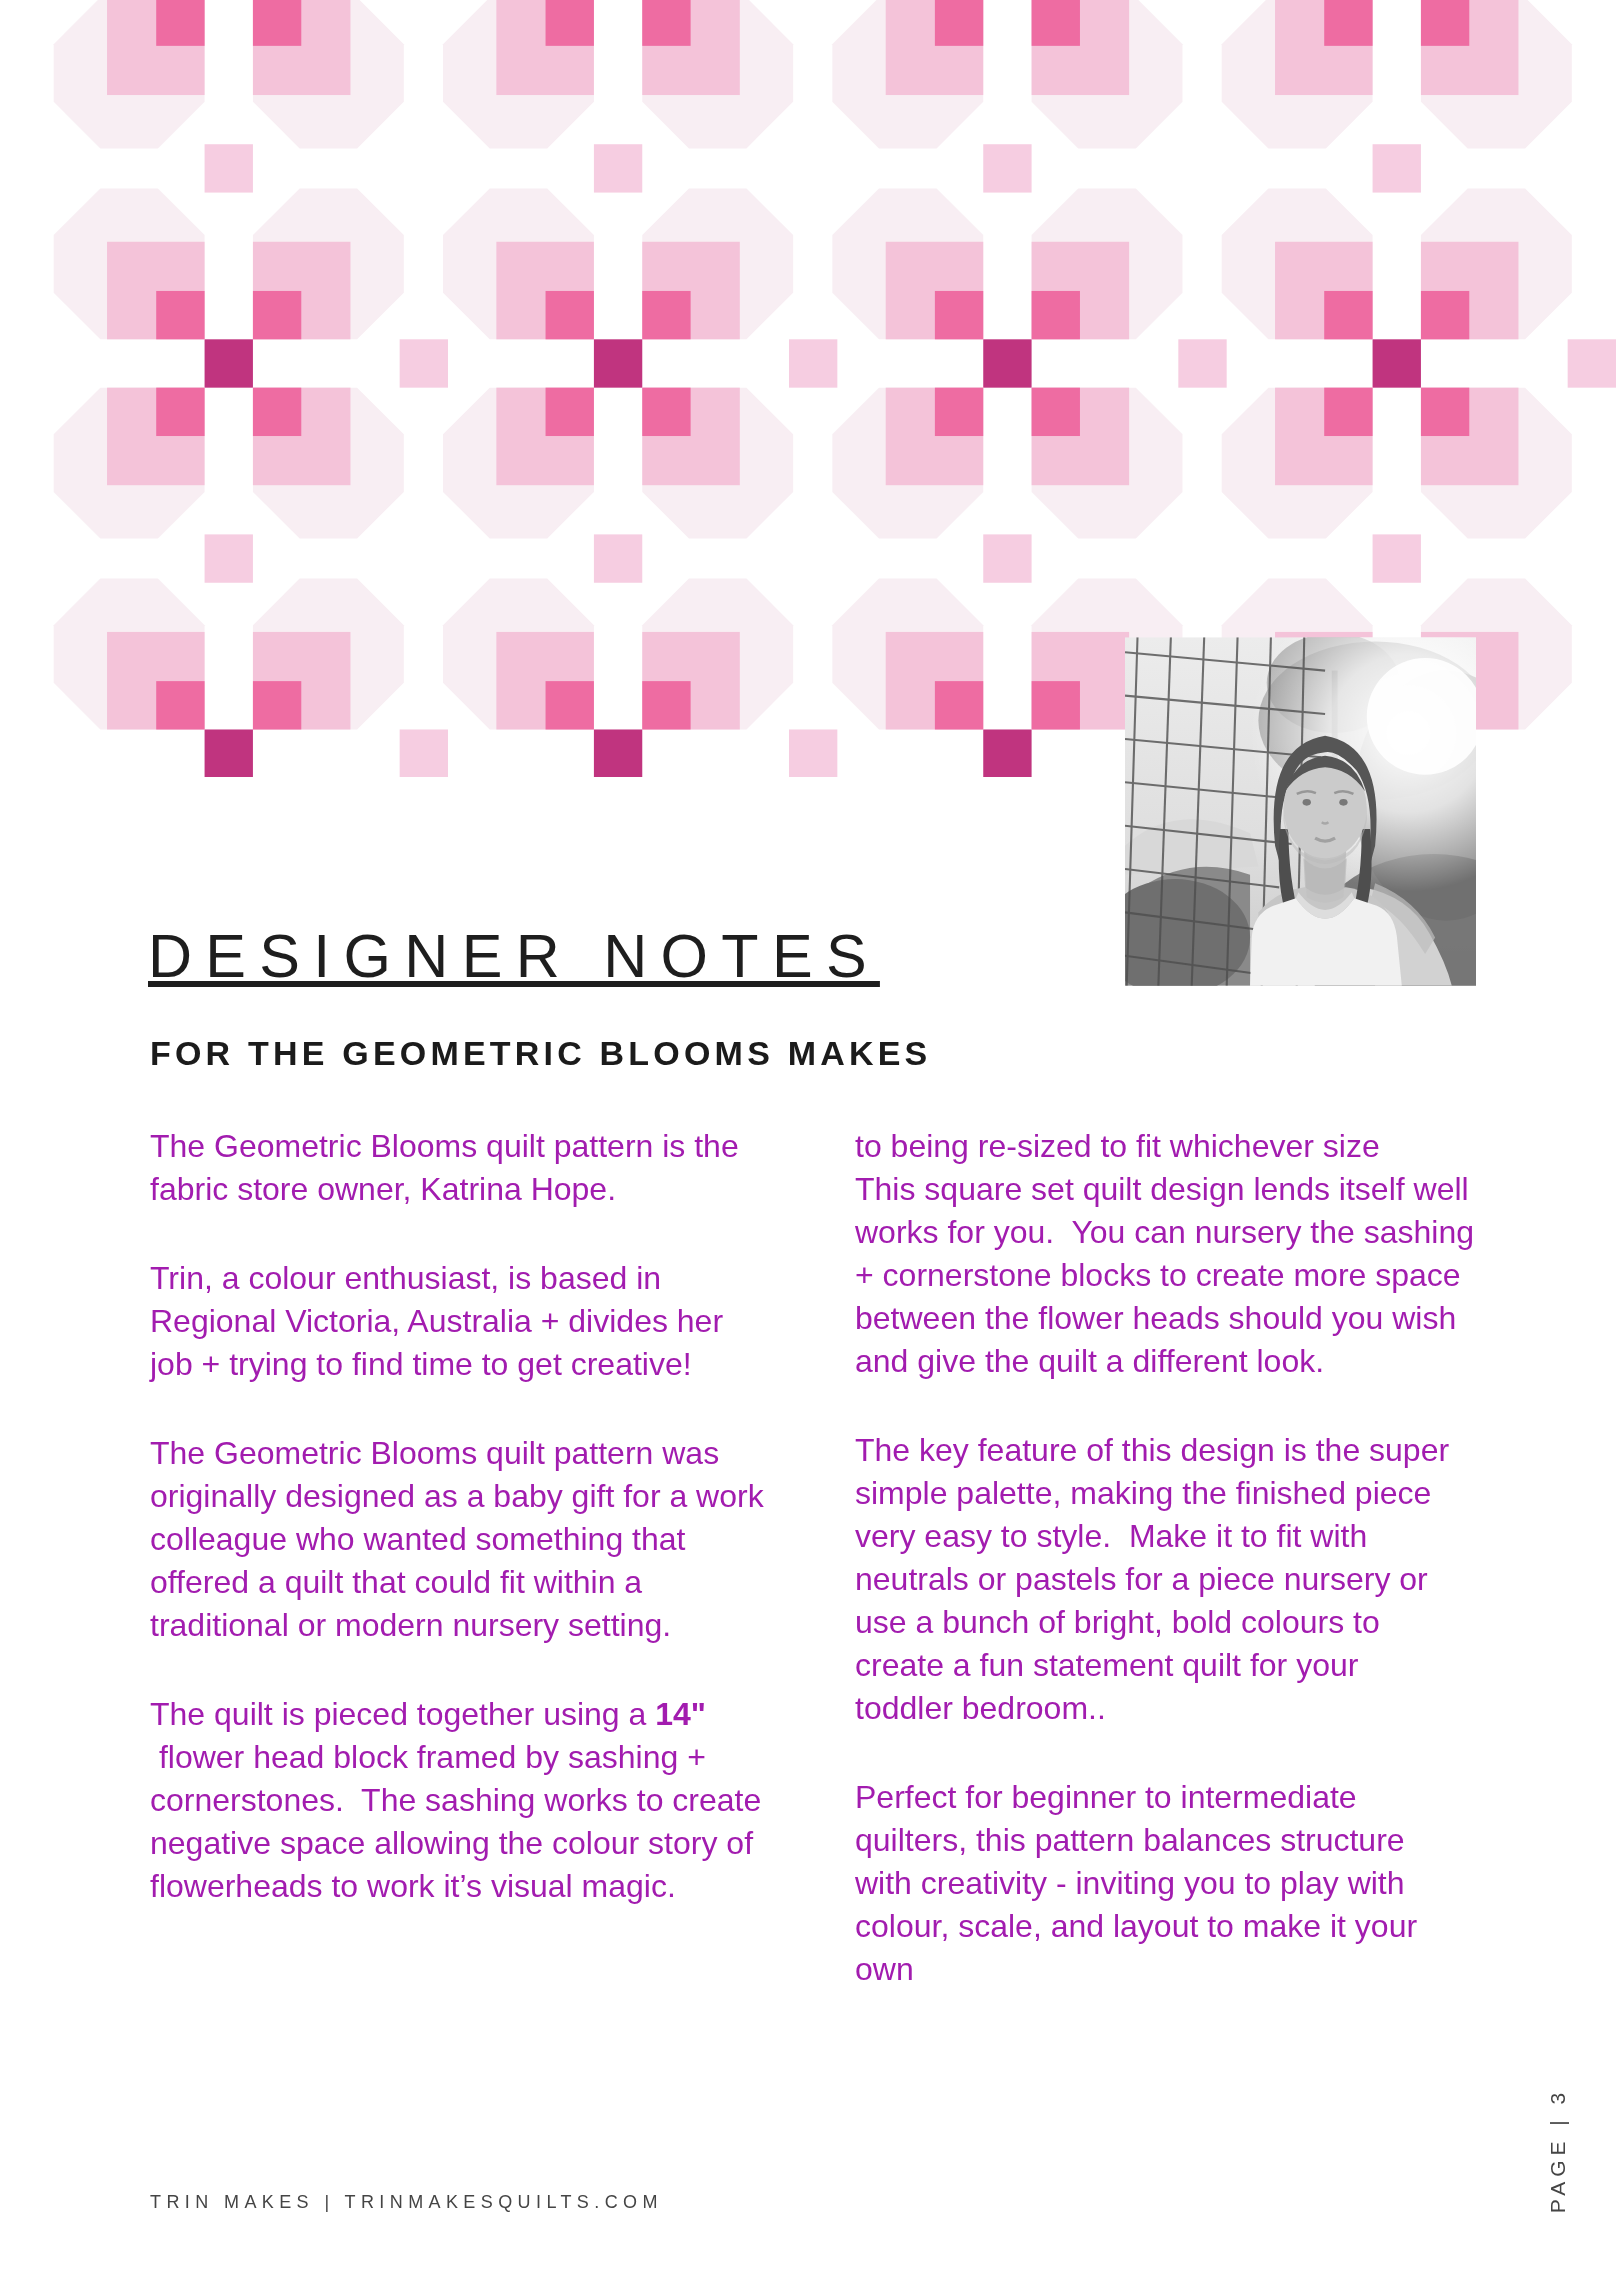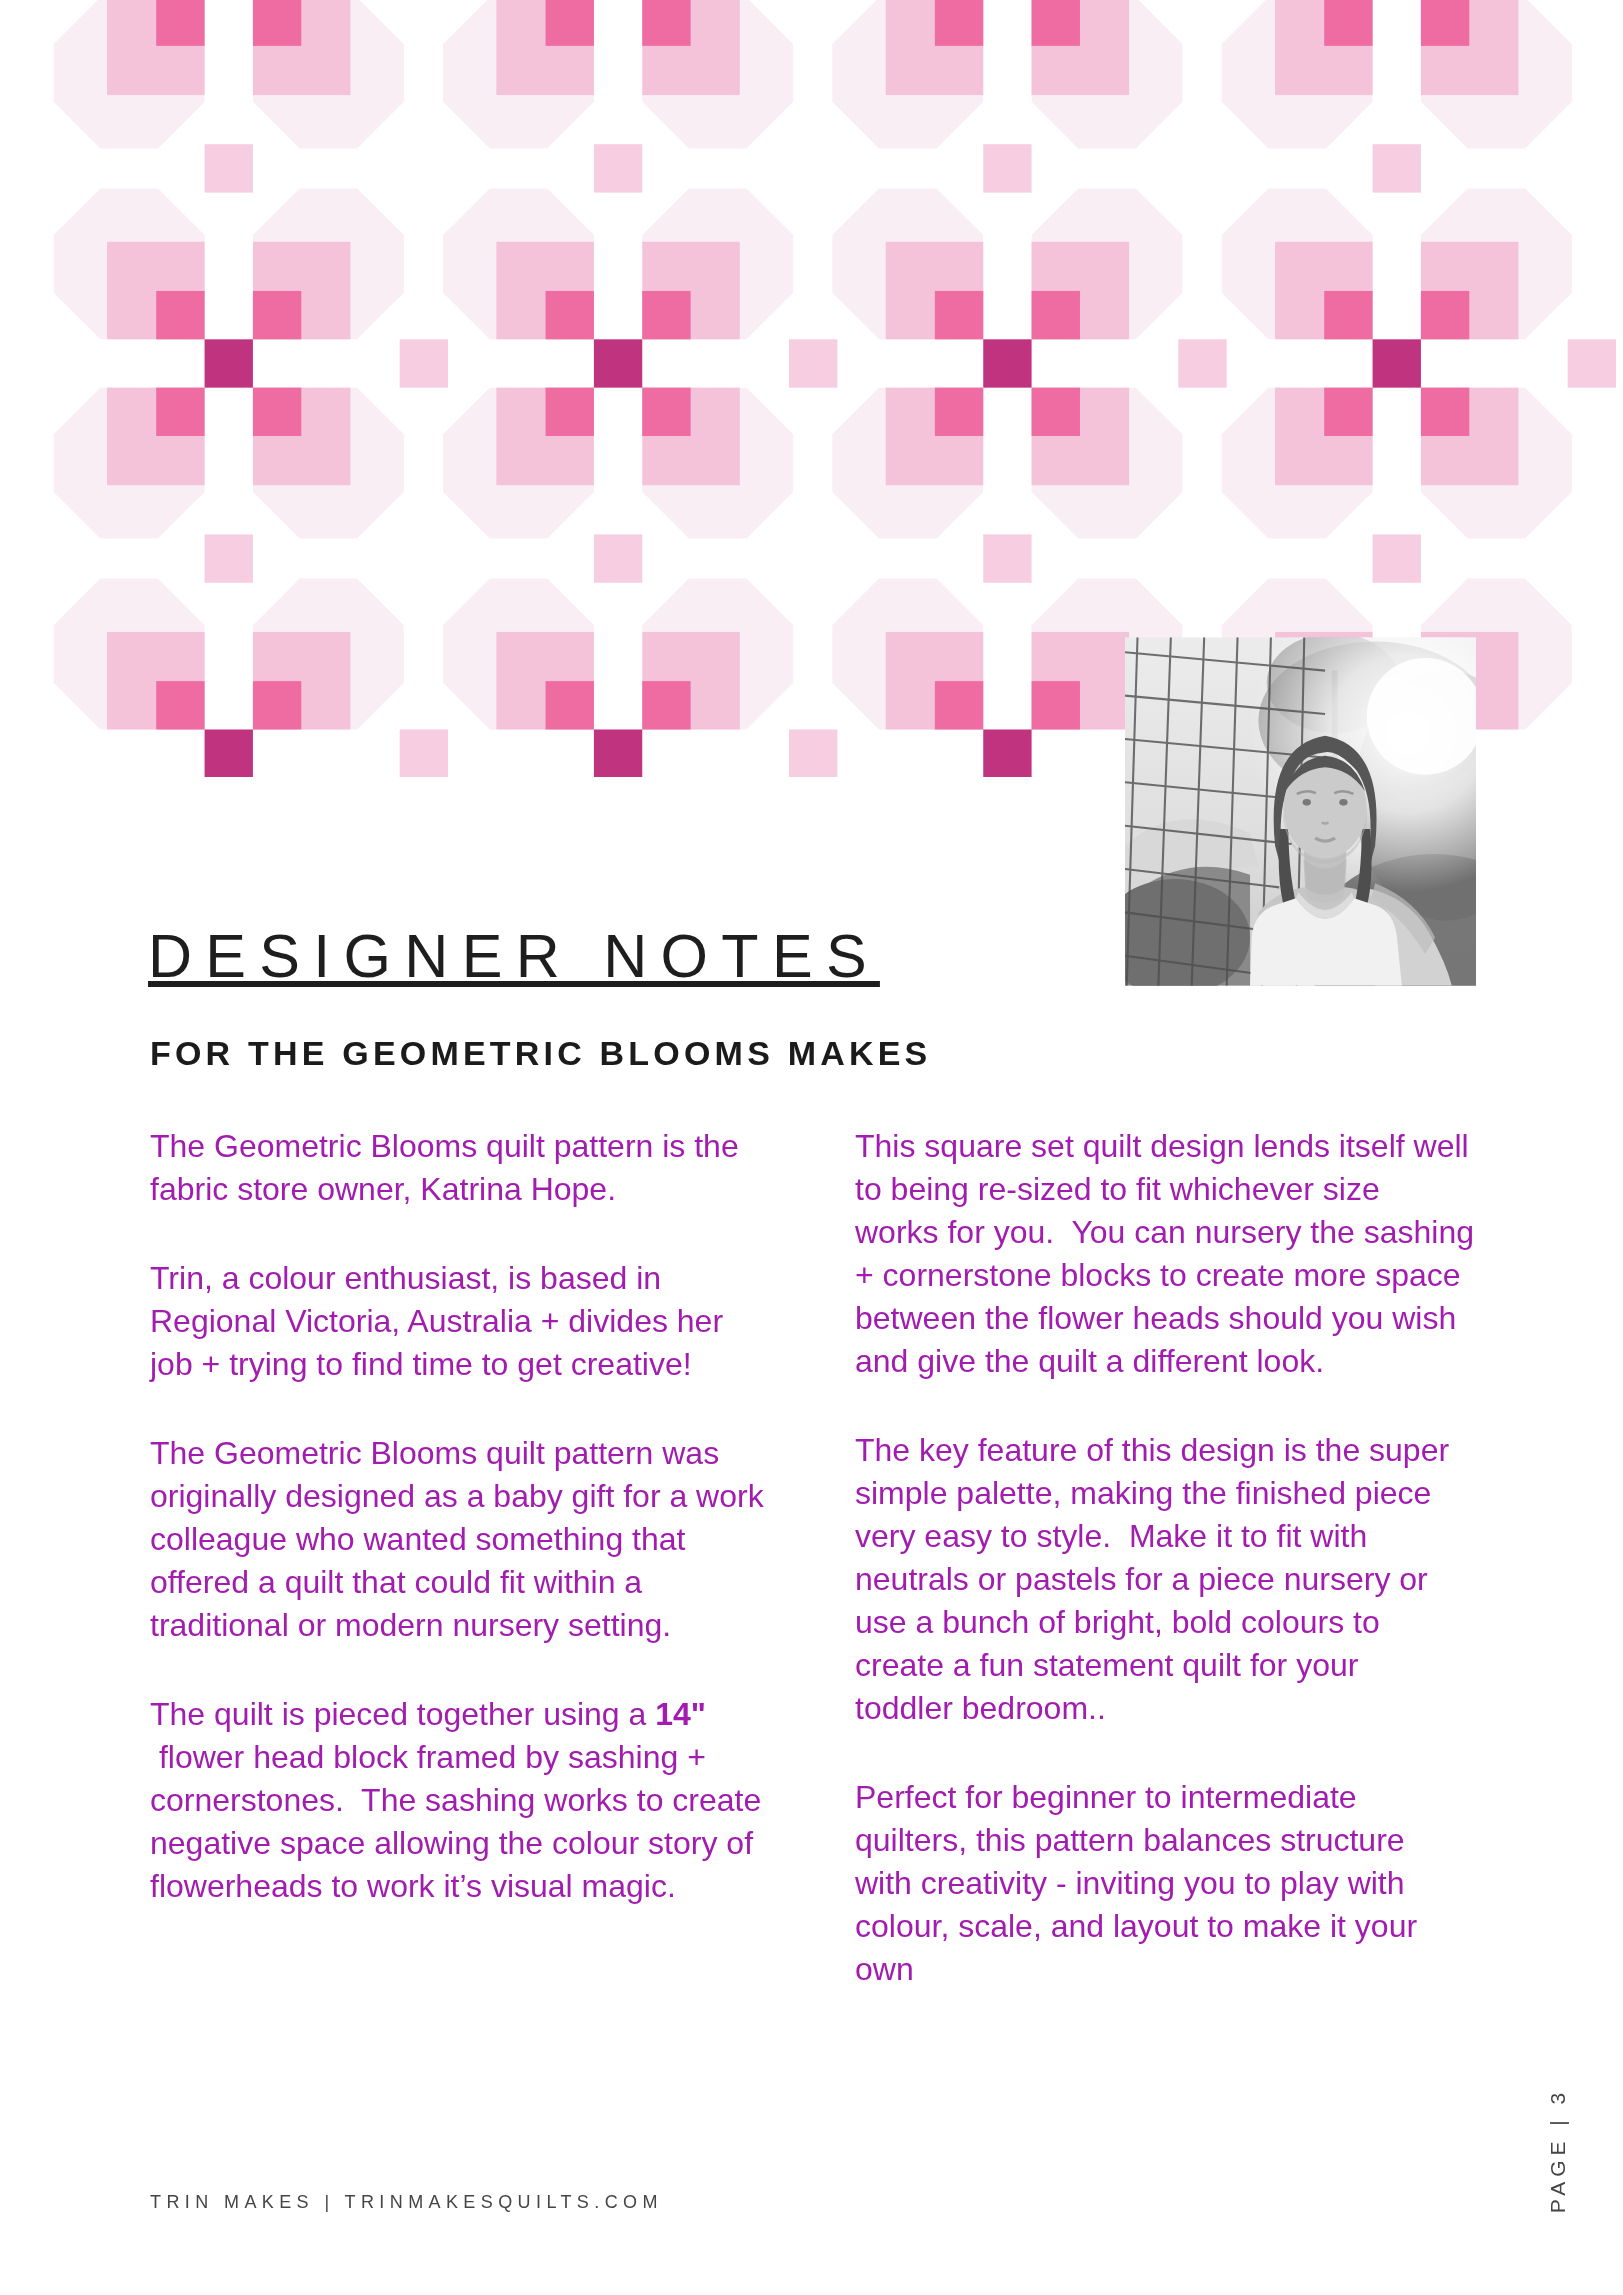--- a/index.html
+++ b/index.html
@@ -327,22 +327,22 @@
     <div class="para">
       <div class="line"><span>The quilt is pieced together using a </span><span class="b">14"</span></div>
       <div class="line"><span> flower head block framed by sashing +</span></div>
       <div class="line"><span>cornerstones.  The sashing works to create</span></div>
       <div class="line"><span>negative space allowing the colour story of</span></div>
       <div class="line"><span>flowerheads to work it’s visual magic.</span></div>
     </div>
   </div>
 <div id="right-col" class="col">
     <div class="para">
+      <div class="line"><span>to being re-sized to fit whichever size</span></div>
       <div class="line"><span>This square set quilt design lends itself well</span></div>
-      <div class="line"><span>to being re-sized to fit whichever size</span></div>
       <div class="line"><span>works for you.  You can nursery the sashing</span></div>
       <div class="line"><span>+ cornerstone blocks to create more space</span></div>
       <div class="line"><span>between the flower heads should you wish</span></div>
       <div class="line"><span>and give the quilt a different look.</span></div>
     </div>
     <div class="para">
       <div class="line"><span>The key feature of this design is the super</span></div>
       <div class="line"><span>simple palette, making the finished piece</span></div>
       <div class="line"><span>very easy to style.  Make it to fit with</span></div>
       <div class="line"><span>neutrals or pastels for a piece nursery or</span></div>

